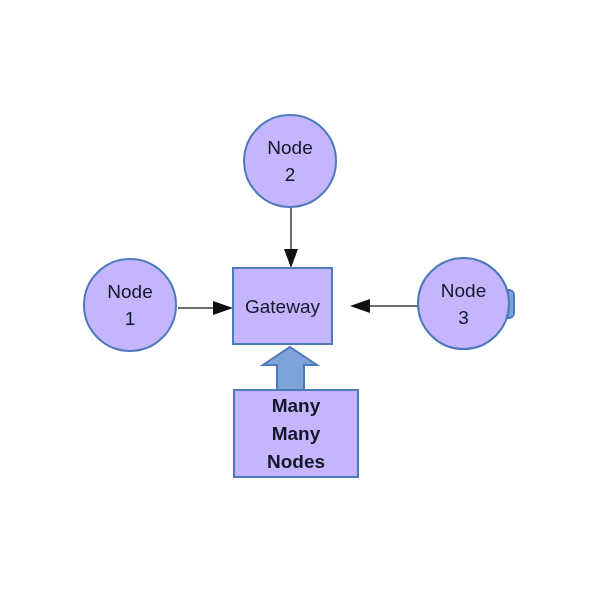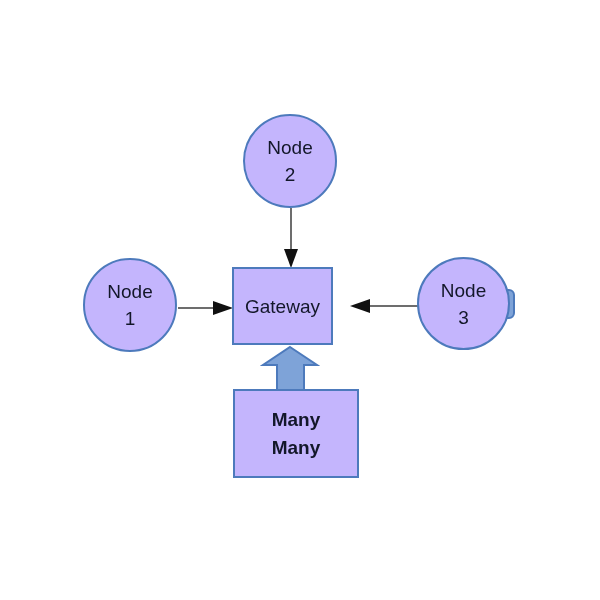--- a/index.html
+++ b/index.html
@@ -99,15 +99,16 @@
     <div>3</div>
   </div>
 
   <div class="shape gateway-box">
     <div>Gateway</div>
   </div>
 
   <div class="shape many-box">
     <div>Many</div>
     <div>Many</div>
+    <div>Nodes</div>
   </div>
 
 </div>
 
 </body></html>

